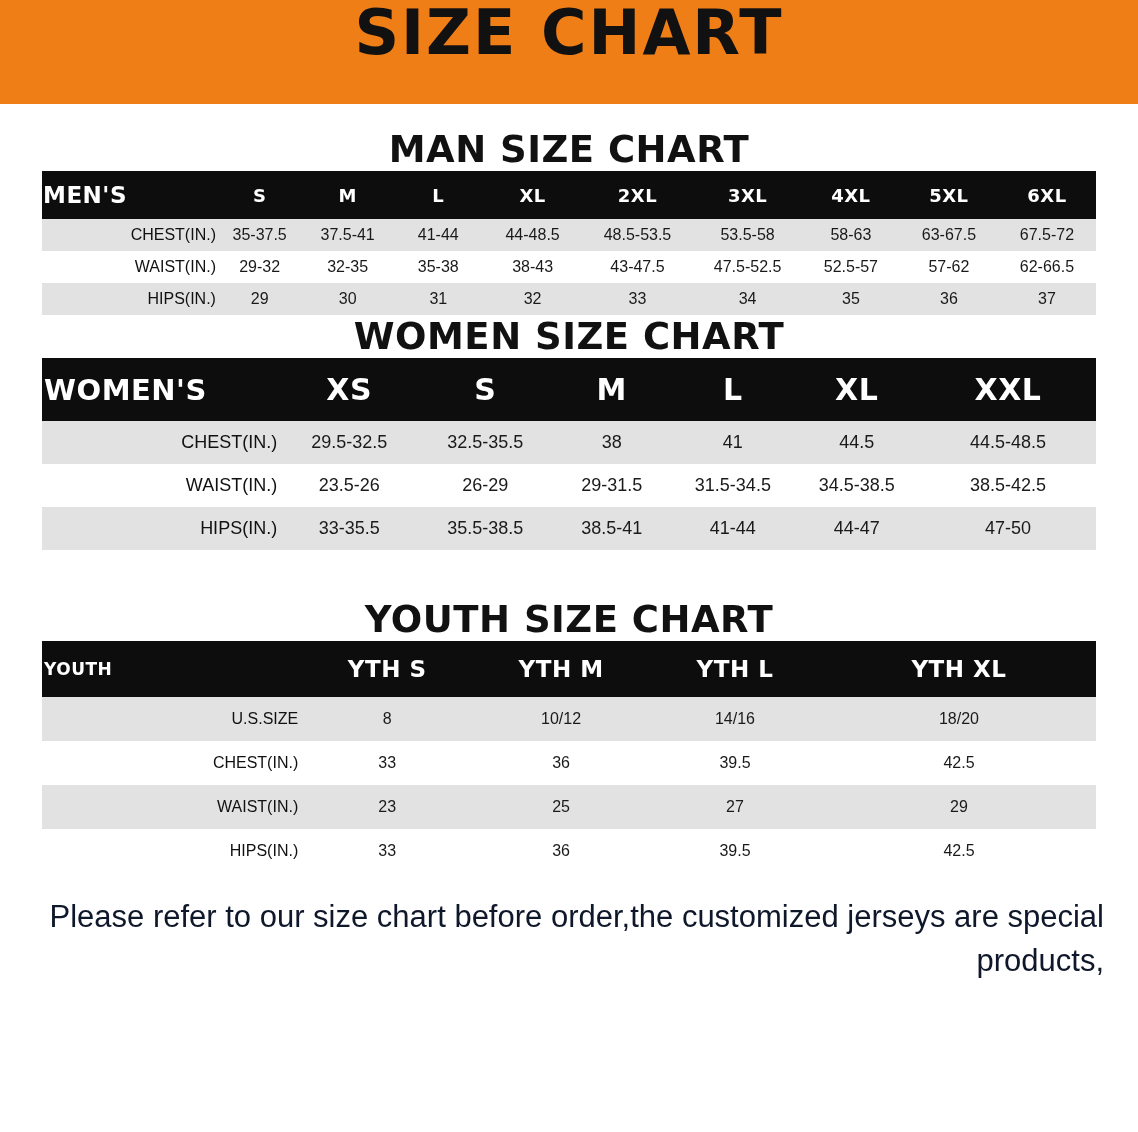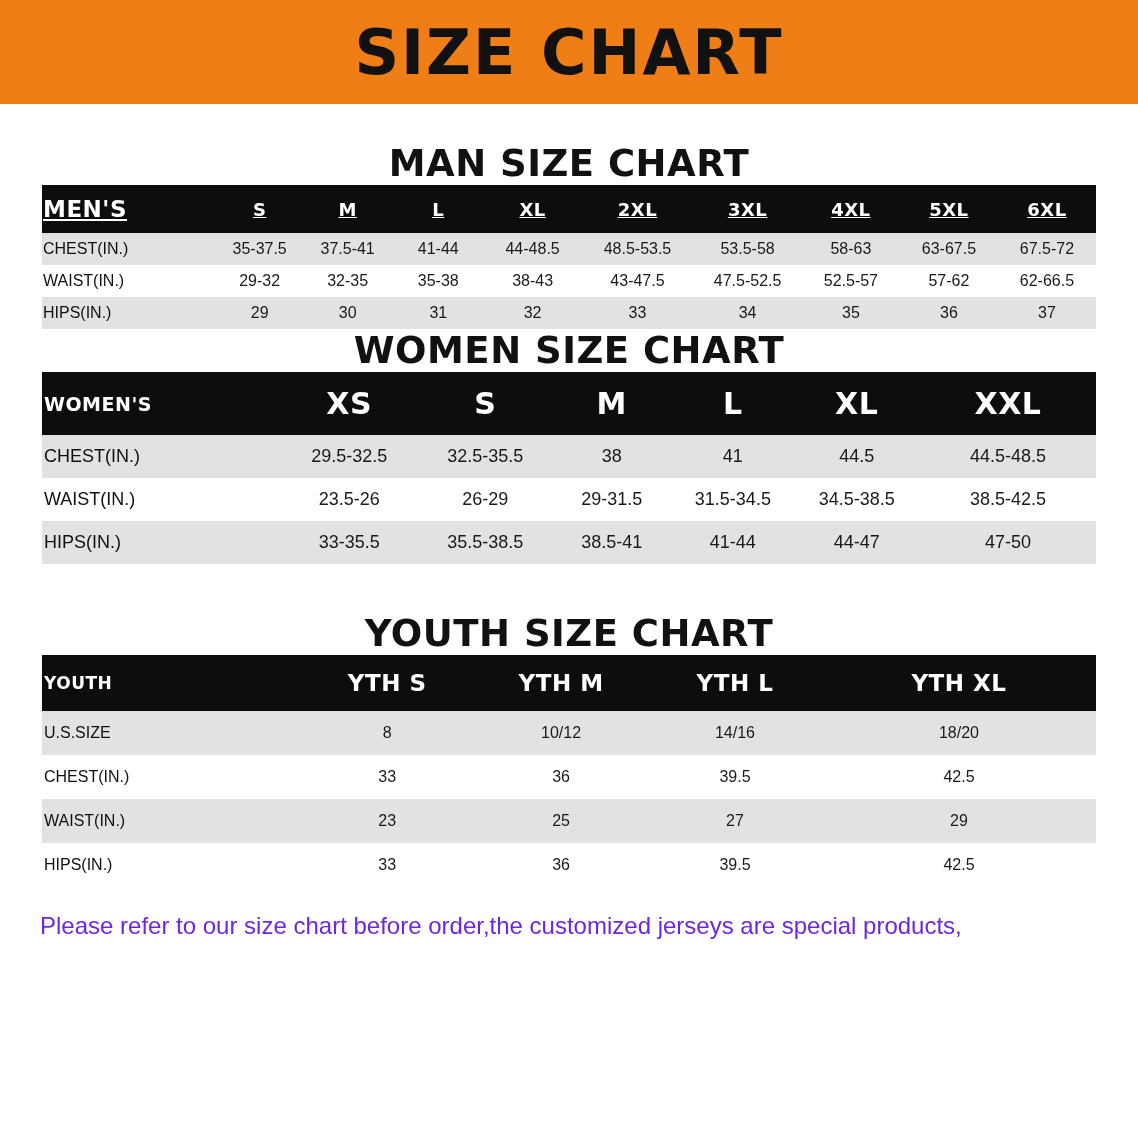--- a/index.html
+++ b/index.html
@@ -18,42 +18,42 @@
     background: #ffffff;
     overflow: hidden;
   }
 
   
   .banner {
     width: 100%;
     height: 104px;
     background: #F07E17;
     display: flex;
-    align-items: center;
+    align-items: flex-start;
     justify-content: center;
   }
   .banner-title {
     font-family: "DejaVu Sans", sans-serif;
     font-weight: bold;
     font-size: 62px;
     letter-spacing: 2px;
     color: #111111;
     line-height: 1;
     margin-top: 2px;
   }
 
   
   .section-title {
     text-align: center;
     font-family: "DejaVu Sans", sans-serif;
     font-weight: bold;
     color: #111111;
     letter-spacing: 0.5px;
   }
-  .t-man    { font-size: 37px; margin-top: 38px; }
+  .t-man    { font-size: 37px; margin-top: 24px; }
   .t-women  { font-size: 37px; }
   .t-youth  { font-size: 37px; margin-top: 48px; }
 
   
   .table-wrap { padding: 0 42px; }
   table {
     width: 100%;
     border-collapse: collapse;
     table-layout: fixed;
   }
@@ -73,50 +73,50 @@
     font-size: 22px;
   }
   tbody td {
     text-align: center;
     padding: 8px 2px;
     font-size: 17px;
     color: #1a1a1a;
     font-family: "Liberation Sans", sans-serif;
   }
   tbody td.rowhead {
-    text-align: left;
+    text-align: right;
     font-size: 17px;
     color: #111111;
   }
   tbody tr.odd  td { background: #E2E2E2; }
   tbody tr.even td { background: #FFFFFF; }
 
   
-  #men-table thead th { font-size: 18px; padding: 11px 1px; text-decoration: underline; }
+  #men-table thead th { font-size: 18px; padding: 11px 1px; }
   #men-table thead th.rowhead { font-size: 23px; }
   #men-table tbody td { font-size: 16px; padding: 7px 1px; }
 
   
   #women-table thead th { font-size: 30px; padding: 14px 2px; }
-  #women-table thead th.rowhead { font-size: 19px; }
+  #women-table thead th.rowhead { font-size: 29px; }
   #women-table tbody td { font-size: 18px; padding: 11px 2px; }
 
   
   #youth-table thead th { font-size: 23px; padding: 15px 2px; }
   #youth-table thead th.rowhead { font-size: 17px; }
   #youth-table tbody td { font-size: 16px; padding: 13px 2px; }
 
   
   .note {
     margin: 22px 34px 0 40px;
-    color: #6d28d9;
+    color: #0f172a;
     font-family: "Liberation Sans", sans-serif;
-    font-size: 24px;
+    font-size: 31px;
     line-height: 1.42;
-    text-align: left;
+    text-align: right;
   }
 </style>
 </head>
 <body>
 
 <div class="page">
 
   <div class="banner">
     <div class="banner-title">SIZE CHART</div>
   </div>

